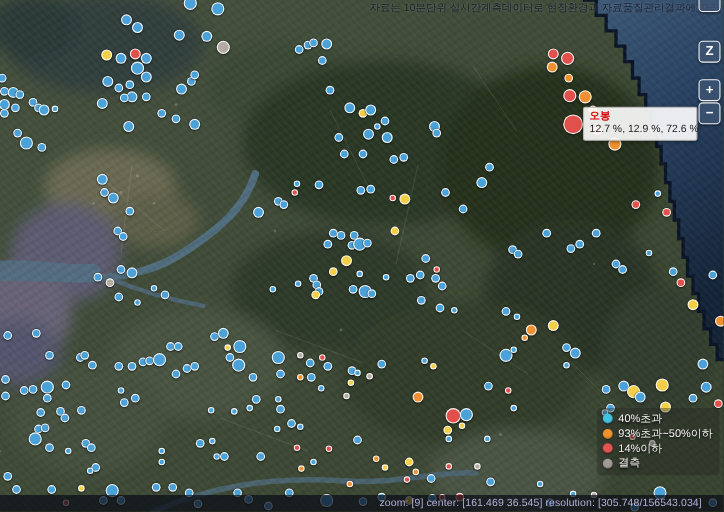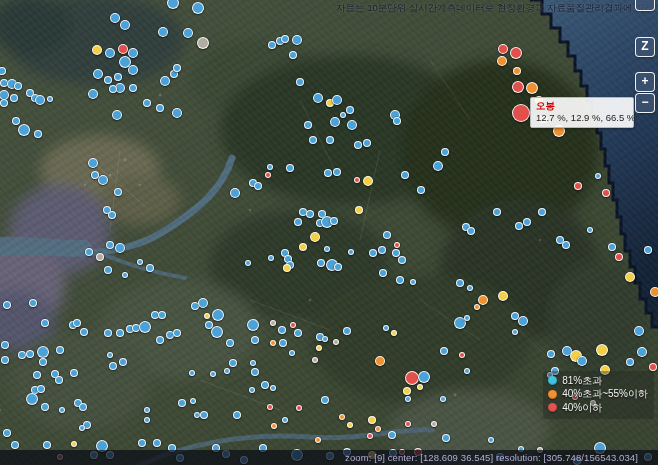--- a/index.html
+++ b/index.html
@@ -425,44 +425,48 @@
       <div class="marker" style="left: 496px; top: 453px; height: 8px; width: 8px; background: rgb(74, 162, 216);"></div>
       <div class="marker" style="left: 518px; top: 446px; height: 6px; width: 6px; background: rgb(74, 162, 216);"></div>
       <div class="marker" style="left: 537px; top: 447px; height: 6px; width: 6px; background: rgb(179, 172, 162);"></div>
       <div class="marker" style="left: 594px; top: 442px; height: 12px; width: 12px; background: rgb(74, 162, 216);"></div>
       <div class="marker" style="left: 573px; top: 457px; height: 8px; width: 8px; background: rgb(74, 162, 216);"></div>
       <div class="marker" style="left: 644px; top: 453px; height: 8px; width: 8px; background: rgb(74, 162, 216);"></div>
     </div>
 
   <div id="tooltip">
     <div class="tt-title">오봉</div>
-    <div class="tt-vals">12.7 %, 12.9 %, 66.5 %</div>
+    <div class="tt-vals">12.7 %, 12.9 %, 72.6 %</div>
   </div>
 
   <div id="banner">자료는 10분단위 실시간계측데이터로 현장환경과 자료품질관리결과에 따라 수정될수도 있습니다.</div>
 
   <div class="ctrl" id="btn-top"></div>
   <div class="ctrl" id="btn-z">Z</div>
   <div class="ctrl" id="btn-zin">+</div>
   <div class="ctrl" id="btn-zout">−</div>
 
   <div id="legend">
     <div id="legend-rows">
         <div class="lg-row">
           <span class="lg-dot" style="background: rgb(63, 195, 224);"></span>
-          <span>81%초과</span>
+          <span>40%초과</span>
         </div>
         <div class="lg-row">
           <span class="lg-dot" style="background: rgb(240, 146, 46);"></span>
-          <span>40%초과~55%이하</span>
+          <span>93%초과~50%이하</span>
         </div>
         <div class="lg-row">
           <span class="lg-dot" style="background: rgb(226, 84, 80);"></span>
-          <span>40%이하</span>
+          <span>14%이하</span>
+        </div>
+        <div class="lg-row">
+          <span class="lg-dot" style="background: rgb(158, 154, 150);"></span>
+          <span>결측</span>
         </div>
       </div>
   </div>
 
   <div id="statusbar">
-    <span>zoom: [9] center: [128.609 36.545] resolution: [305.748/156543.034]</span>
+    <span>zoom: [9] center: [161.469 36.545] resolution: [305.748/156543.034]</span>
   </div>
 
 </div>
 
 </body></html>

